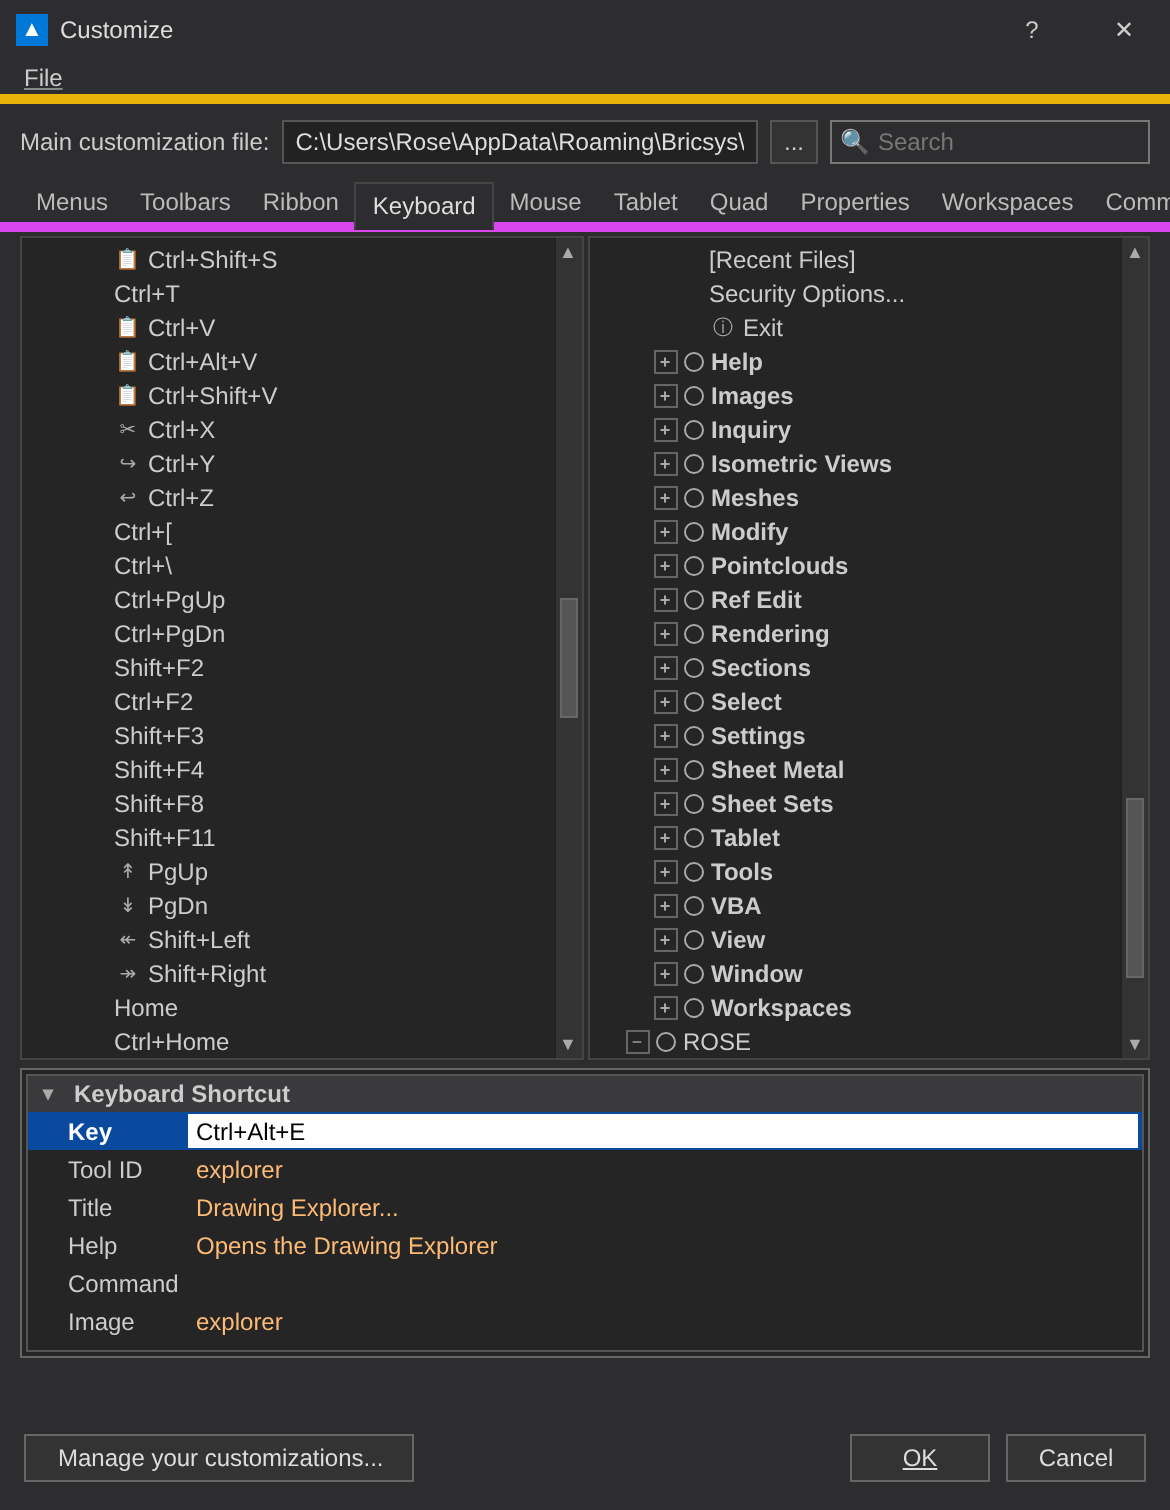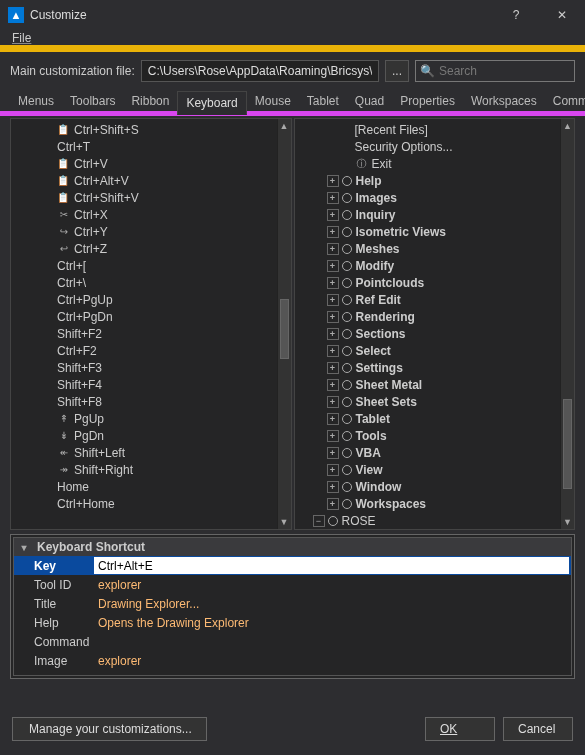--- a/index.html
+++ b/index.html
@@ -29,21 +29,21 @@
   .title-text { flex: 1; font-size: 12px; color: #ddd; }
   .title-btn {
     width: 46px; height: 30px;
     display: flex; align-items: center; justify-content: center;
     color: #ccc; cursor: pointer;
   }
   .menubar {
     height: 22px;
     padding: 0 6px;
     display: flex; align-items: center;
-    border-bottom: 7px solid #eab308;
+    border-bottom: 5px solid #eab308;
   }
   .menu-item { padding: 2px 6px; cursor: pointer; }
   .menu-item span { text-decoration: underline; text-decoration-color: #888; }
   .filerow {
     display: flex; align-items: center;
     padding: 8px 10px 10px 10px;
     gap: 6px;
   }
   .file-label { white-space: nowrap; }
   .file-input {
@@ -225,20 +225,21 @@
     bottom: 6px;
     left: 0; right: 0;
   }
   .btn {
     background: #333;
     border: 1px solid #666;
     color: #ddd;
     padding: 4px 14px;
     cursor: pointer;
     min-width: 70px;
+    text-align: center;
     font-size: 12px;
   }
   .btn.wide { min-width: 180px; text-align: left; padding-left: 16px; }
   .spacer { flex: 1; }
   .u { text-decoration: underline; }
 </style>
 </head>
 <body>
 
 <div class="titlebar">
@@ -351,20 +352,24 @@
         <div class="tree-row">
           <span class="indent" style="width: 42px;"></span>
           <span>Shift+F4</span>
         </div>
         <div class="tree-row">
           <span class="indent" style="width: 42px;"></span>
           <span>Shift+F8</span>
         </div>
         <div class="tree-row">
           <span class="indent" style="width: 42px;"></span>
+          <span>Shift+F11</span>
+        </div>
+        <div class="tree-row">
+          <span class="indent" style="width: 42px;"></span>
           <span class="row-icon">↟</span>
           <span>PgUp</span>
         </div>
         <div class="tree-row">
           <span class="indent" style="width: 42px;"></span>
           <span class="row-icon">↡</span>
           <span>PgDn</span>
         </div>
         <div class="tree-row">
           <span class="indent" style="width: 42px;"></span>

